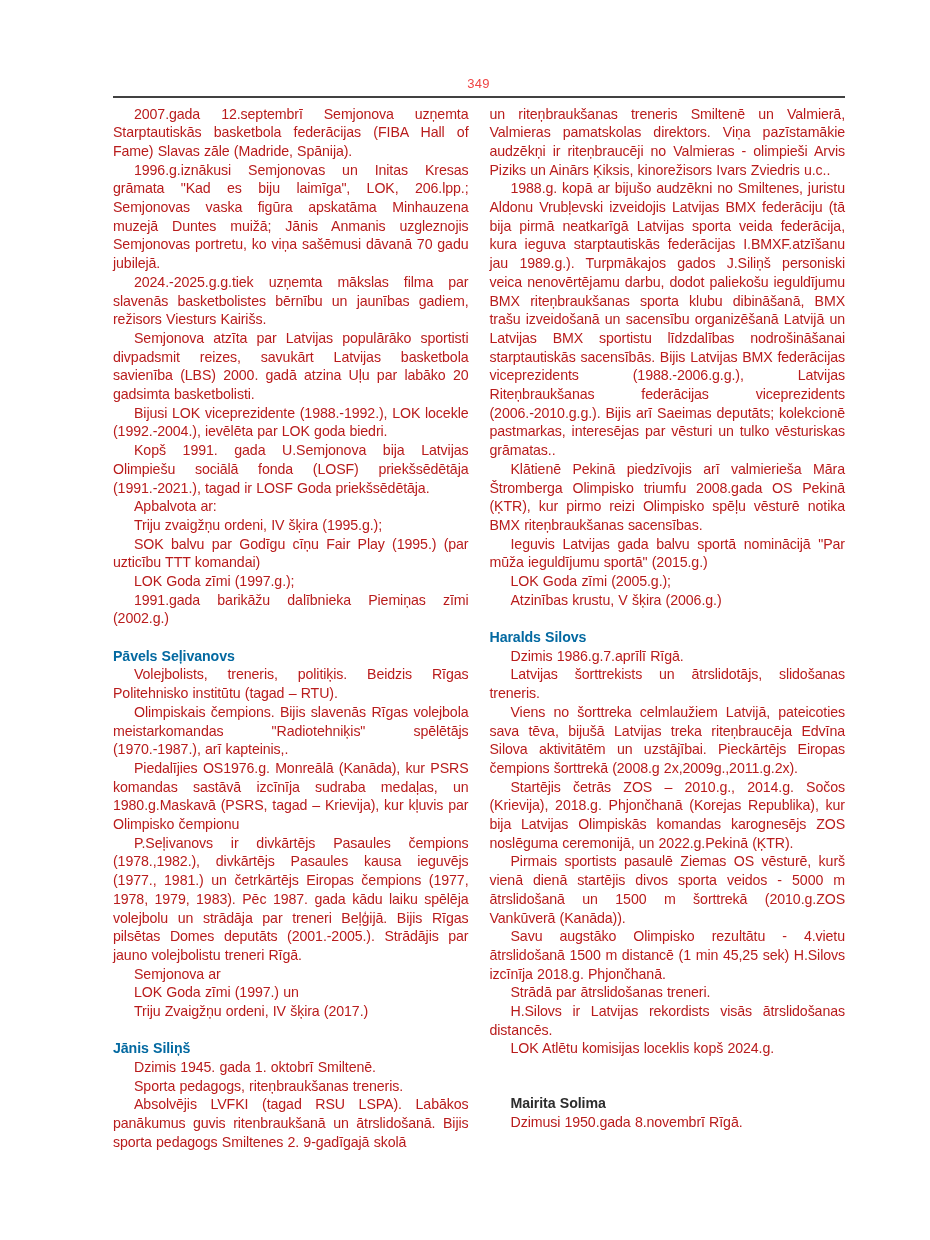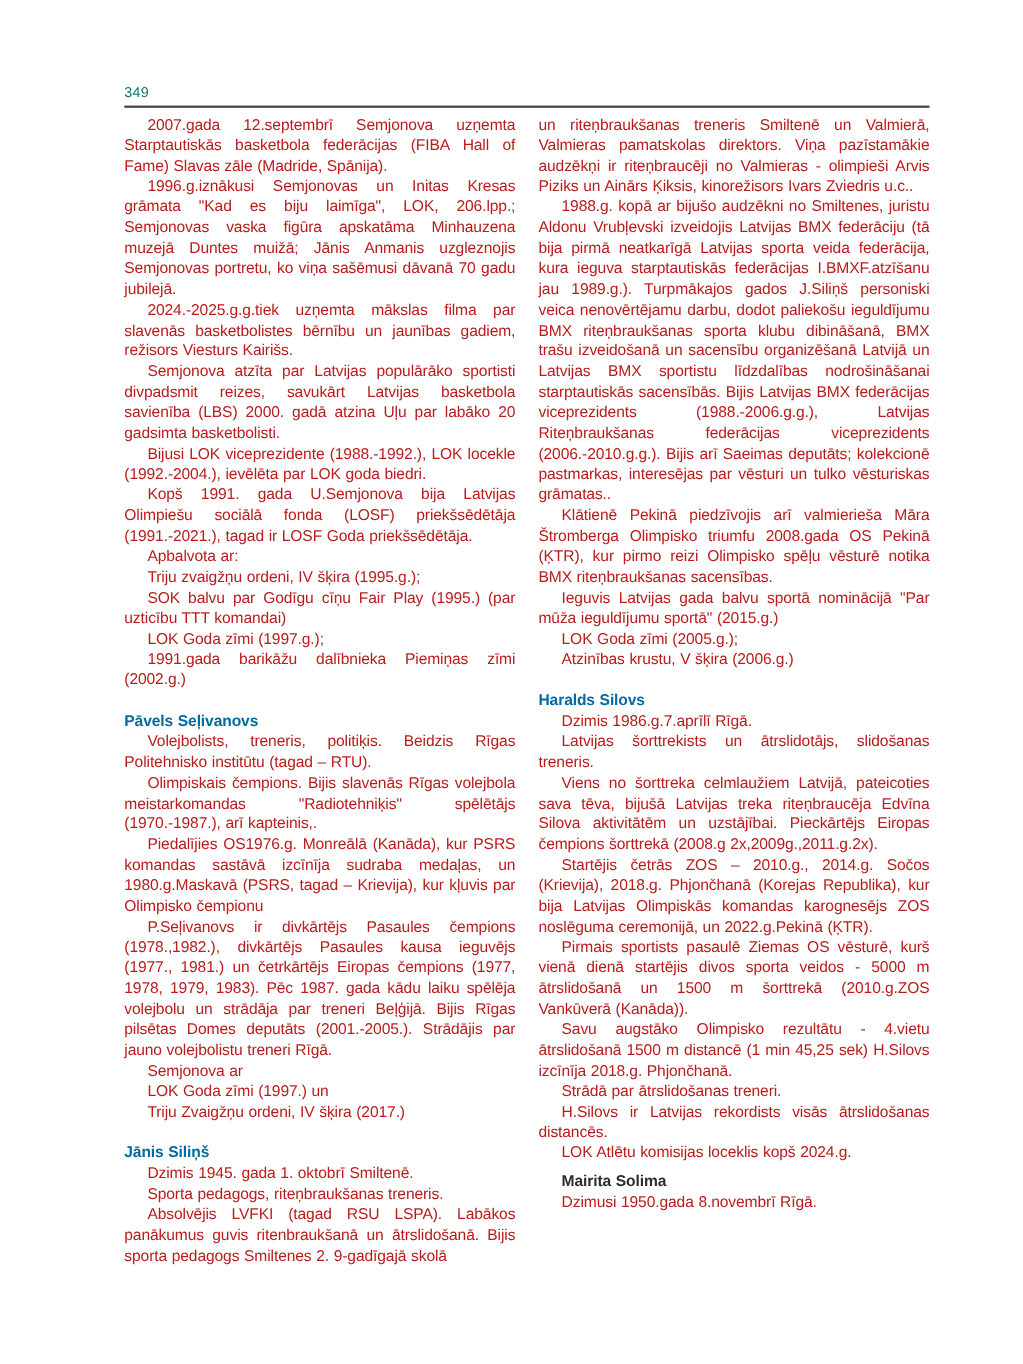--- a/index.html
+++ b/index.html
@@ -3,34 +3,34 @@
 <meta charset="utf-8">
 <style>
   html,body { margin:0; padding:0; background:#ffffff; }
   .page {
     position:relative; width:930px; height:1240px; background:#ffffff;
     overflow:hidden;
     font-family:"Liberation Sans","DejaVu Sans",sans-serif;
   }
   .content { position:absolute; left:113px; top:76px; width:732px; }
   .pagenum {
-    text-align:left; font-size:13px; line-height:16px; color:#0f766e;
+    text-align:center; font-size:13px; line-height:16px; color:#ef4444;
     margin:0 1px 4px 0; letter-spacing:0.2px;
   }
   .rule { height:1.5px; background:#414141; margin-bottom:7px; }
   .columns { display:flex; gap:21px; }
   .col { flex:1 1 0; min-width:0; }
   .col p {
     margin:0; font-size:14.2px; line-height:18.7px; text-align:justify;
     color:#b91c1c; letter-spacing:-0.1px; word-spacing:0.4px;
   }
   .col p.p  { text-indent:21px; }
   .col p.p0 { text-indent:0; }
   .col p.h  { font-weight:700; color:#0369a1; margin-top:18.5px; text-indent:0; }
-  .col p.h-indent { font-weight:700; color:#2d2d2d; margin-top:7px; text-indent:21px; }
+  .col p.h-indent { font-weight:700; color:#2d2d2d; margin-top:36px; text-indent:21px; }
 </style>
 </head>
 <body>
 
 <div class="page">
   <div class="content">
     <div class="pagenum">349</div>
     <div class="rule"></div>
     <div class="columns">
       <section class="col">

